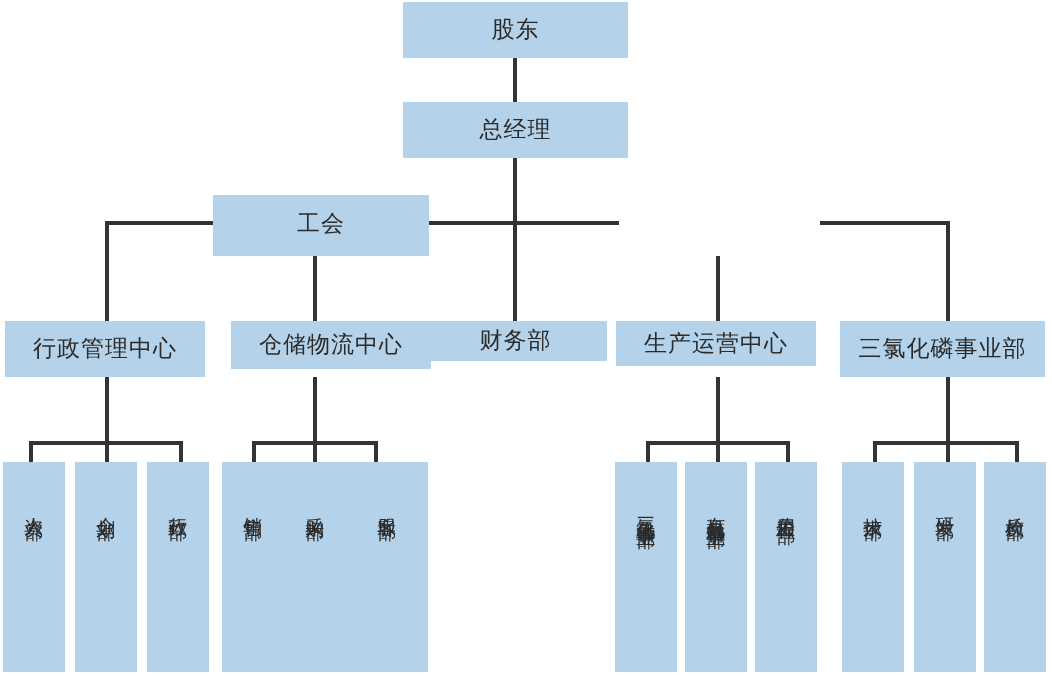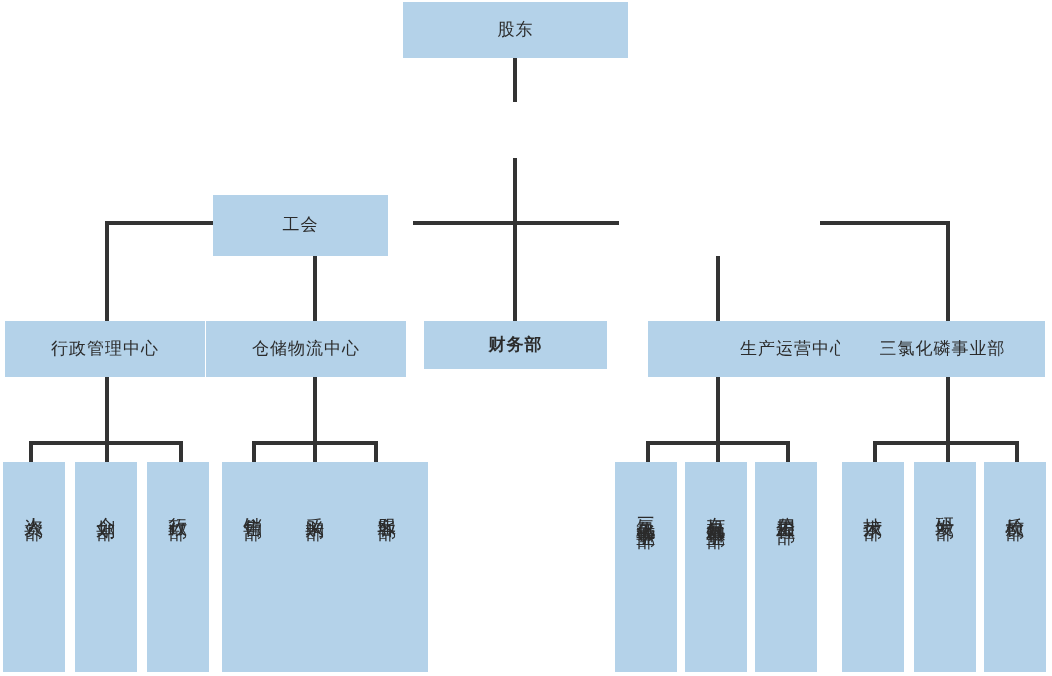--- a/index.html
+++ b/index.html
@@ -21,21 +21,21 @@
     z-index:2;
   }
   .node .lbl{
     display:block;
     text-align:center;
     line-height:1.18;
     white-space:nowrap;
   }
 
   
-  .h-node .lbl{font-size:17px;letter-spacing:1px;}
+  .h-node .lbl{font-size:23px;letter-spacing:1px;}
 
   
   .v-node{
     align-items:flex-start;
     justify-content:center;
     padding-top:40px;
   }
   .v-node .lbl{
     writing-mode:vertical-rl;
     text-orientation:upright;
@@ -91,39 +91,42 @@
   <div class="line vline" style="left:946px; top:377px; height:66px;"></div>
   <div class="line hline" style="left:873px; top:441px; width:146px;"></div>
   <div class="line vline" style="left:873px; top:441px; height:22px;"></div>
   <div class="line vline" style="left:946px; top:441px; height:22px;"></div>
   <div class="line vline" style="left:1015px; top:441px; height:22px;"></div>
 
   <div class="node h-node" style="left:403px; top:2px; width:225px; height:56px;">
     <span class="lbl">股东</span>
   </div>
 
+  <div class="node h-node" style="left:403px; top:102px; width:225px; height:56px;">
+    <span class="lbl">总经理</span>
+  </div>
 
-  <div class="node h-node" style="left:213px; top:195px; width:175px; height:61px;">
+  <div class="node h-node" style="left:213px; top:195px; width:216px; height:61px;font-family:Liberation Mono, monospace;">
     <span class="lbl">工会</span>
   </div>
 
 
   <div class="node h-node" style="left:5px; top:321px; width:200px; height:56px;">
     <span class="lbl">行政管理中心</span>
   </div>
 
-  <div class="node h-node" style="left:206px; top:321px; width:200px; height:56px;">
+  <div class="node h-node" style="left:231px; top:321px; width:200px; height:48px;">
     <span class="lbl">仓储物流中心</span>
   </div>
 
-  <div class="node h-node" style="left:424px; top:321px; width:183px; height:48px;font-weight:bold;">
+  <div class="node h-node" style="left:424px; top:321px; width:183px; height:40px;">
     <span class="lbl">财务部</span>
   </div>
 
-  <div class="node h-node" style="left:648px; top:321px; width:200px; height:56px;justify-content:flex-end;">
+  <div class="node h-node" style="left:616px; top:321px; width:200px; height:45px;">
     <span class="lbl">生产运营中心</span>
   </div>
 
   <div class="node h-node" style="left:840px; top:321px; width:205px; height:56px;">
     <span class="lbl">三氯化磷事业部</span>
   </div>
 
   <div class="node v-node" style="left:3px; top:462px; width:62px; height:210px;">
     <span class="lbl">人资部</span>
   </div>

